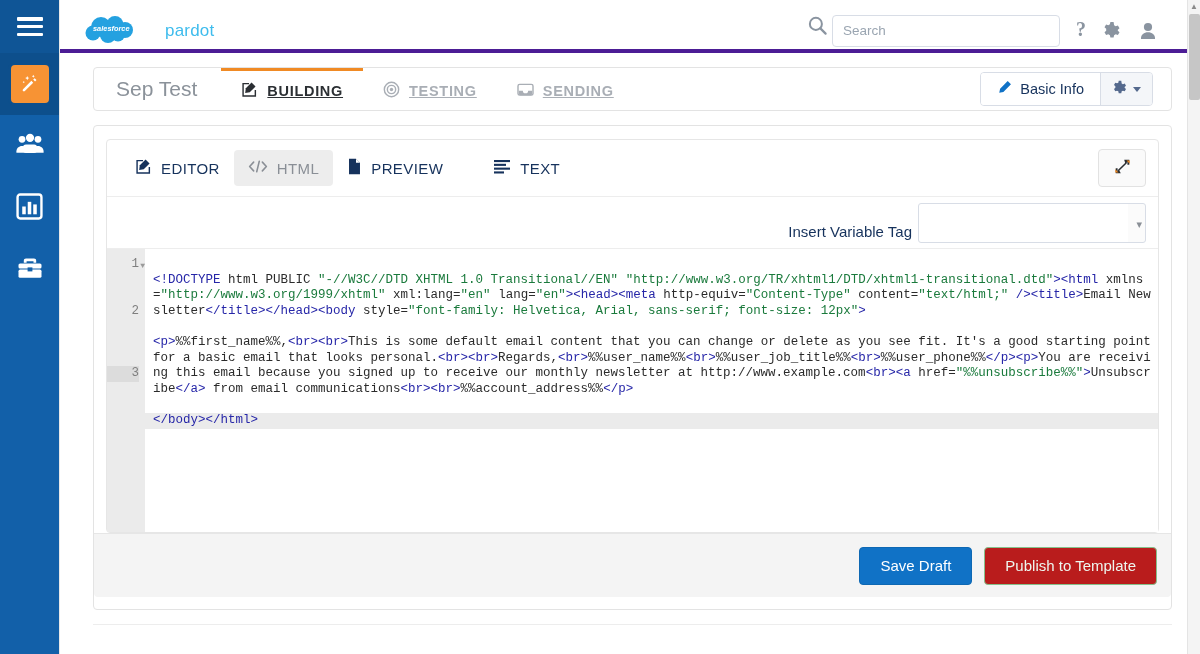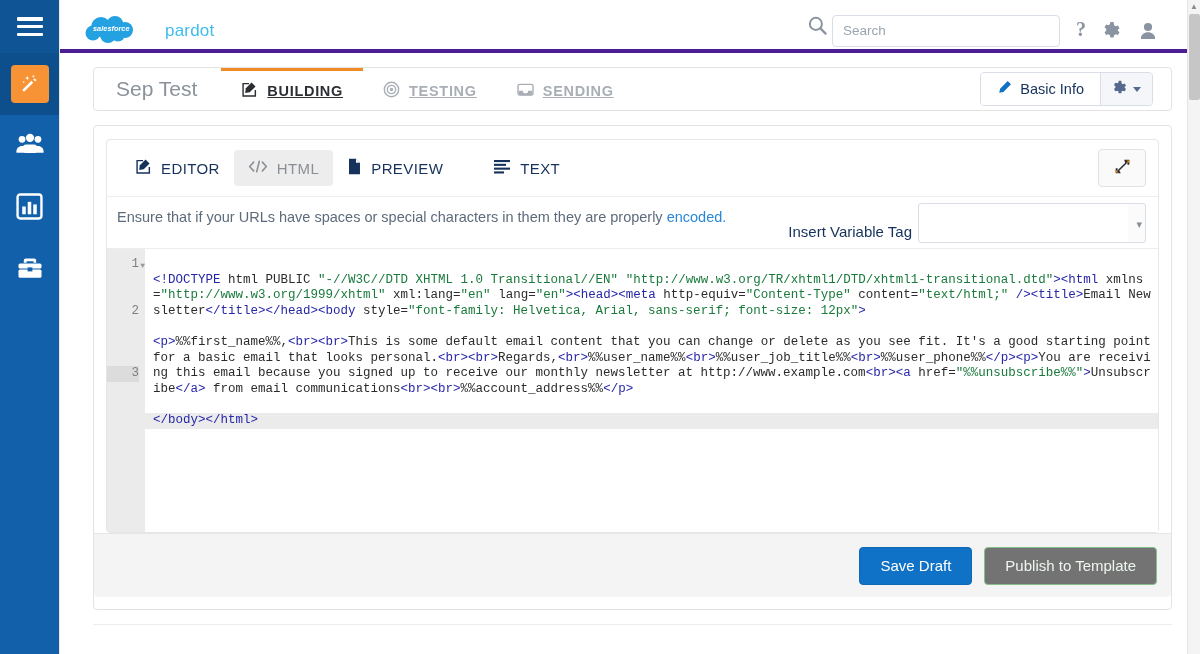--- a/index.html
+++ b/index.html
@@ -206,21 +206,21 @@
     margin: 0 -12px -12px -12px;
     border-radius: 0 0 4px 4px;
   }
   .btn {
     height: 38px; border-radius: 4px; cursor: pointer;
     font-size: 15px; padding: 0 20px;
     font-family: "Liberation Sans", sans-serif;
     border: 1px solid transparent;
   }
   .btn-primary { background: #1072c6; color: #fff; border-color: #0e68b3; }
-  .btn-publish { background: #737373; color: #eef6ef; border-color: #85c08b; text-align: center; }
+  .btn-publish { background: #b91c1c; color: #eef6ef; border-color: #85c08b; text-align: center; }
   .btn-cancel { background: #fff; color: #16325c; border-color: #d8dde6; }
 
   .page-bottom-rule { margin-top: 14px; border-top: 1px solid #ededed; }
 </style>
 </head>
 <body>
 
 <div class="app">
 
   <div class="rail">
@@ -443,23 +443,20 @@
                   <path fill="#2b2f33" d="M10.8 1.8h5.4v5.4l-2-.1V4.3L12 5.9z"></path>
                   <path fill="#2b2f33" d="M7.2 16.2H1.8v-5.4l2 .1v2.8l1.2-1.6z"></path>
                   <path fill="#f08a24" d="M13.2 2.6h3.4V6z"></path>
                   <path fill="#f08a24" d="M4.8 15.4H1.4V12z"></path>
                 </svg>
               </span>
             </button>
           </div>
 
           <div class="notice-row">
-            <div class="notice-text">
-              <span>Ensure that if your URLs have spaces or special characters in them they are properly </span><a class="notice-link" href="#">encoded.</a>
-            </div>
             <div class="var-tag-wrap">
               <span class="var-tag-label">Insert Variable Tag</span>
               <span class="var-select-box">
                 <select class="var-select">
                   <option value=""></option>
                 </select>
                 <span class="var-chevron">▾</span>
               </span>
             </div>
           </div>

